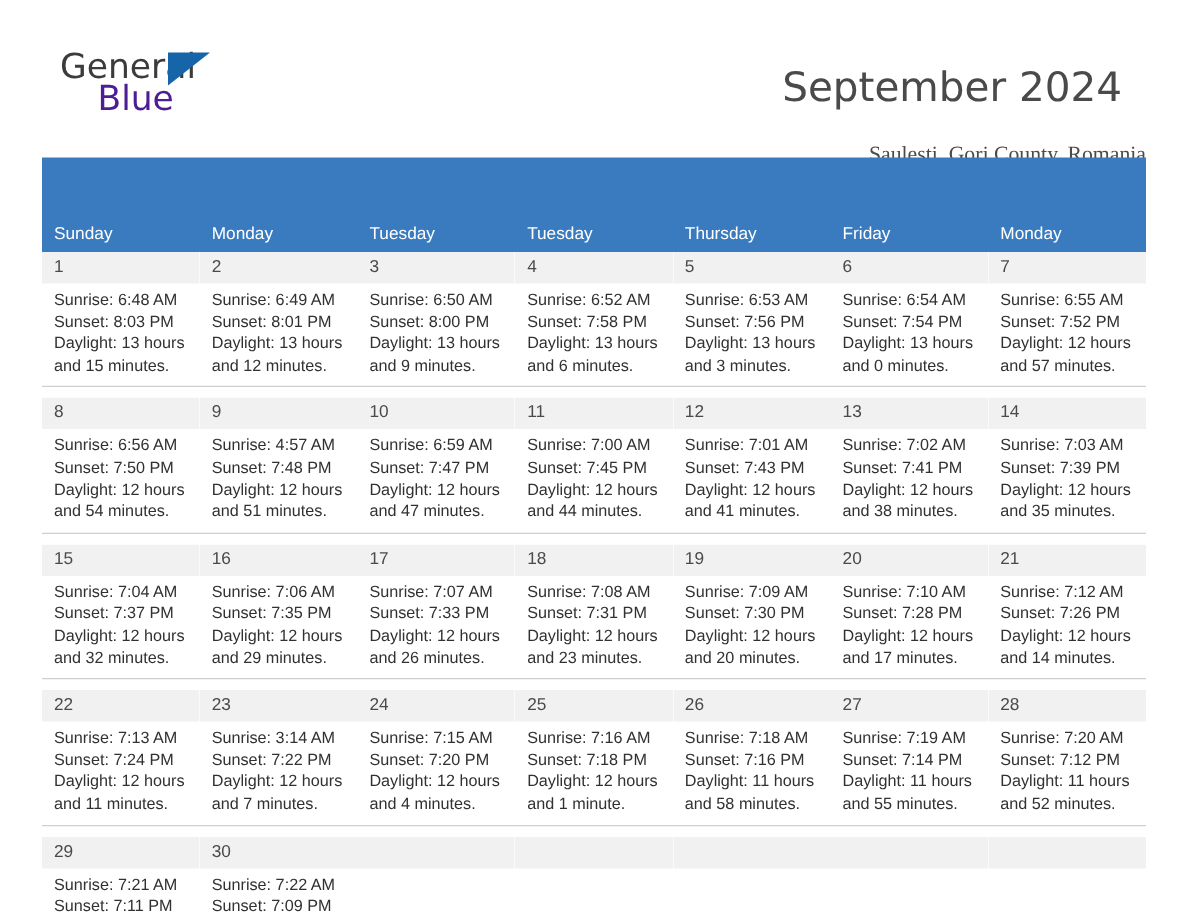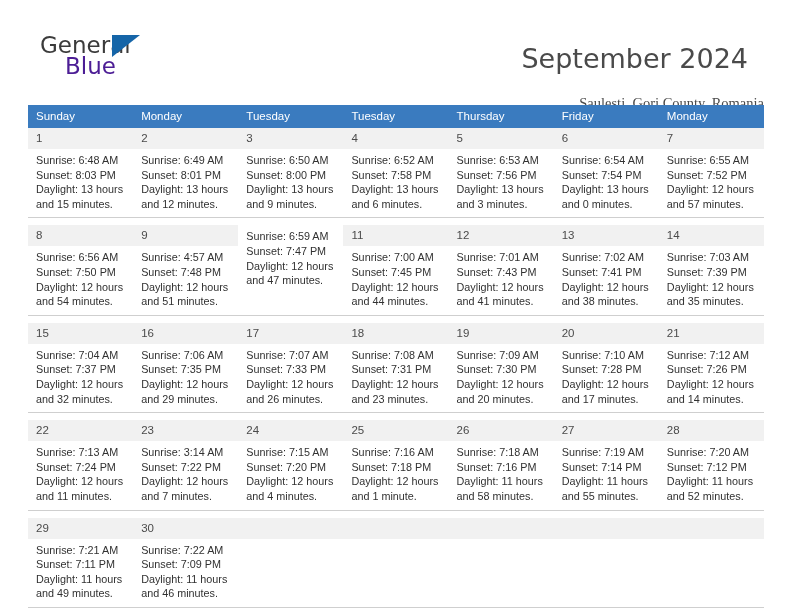--- a/index.html
+++ b/index.html
@@ -101,20 +101,21 @@
     background: #3a7bbf;
   }
   .weekday {
     flex: 1 1 0;
     box-sizing: border-box;
     padding: 4px 0 5px 8px;
     font-size: 11.5px;
     color: #ffffff;
     line-height: 14px;
     font-family: "Liberation Sans", sans-serif;
+    margin-top: 40px;
   }
 
   .week {
     display: flex;
     border-bottom: 1px solid #cfcfcf;
   }
   .week:first-of-type {
     border-top: none;
   }
   .week-spacer {
@@ -264,20 +265,21 @@
           <div class="daycell">
             <span class="dnum">9</span>
             <div class="info">
               <div>Sunrise: 4:57 AM</div>
               <div>Sunset: 7:48 PM</div>
               <div>Daylight: 12 hours</div>
               <div>and 51 minutes.</div>
             </div>
           </div>
           <div class="daycell">
+            <span class="dnum">10</span>
             <div class="info">
               <div>Sunrise: 6:59 AM</div>
               <div>Sunset: 7:47 PM</div>
               <div>Daylight: 12 hours</div>
               <div>and 47 minutes.</div>
             </div>
           </div>
           <div class="daycell">
             <span class="dnum">11</span>
             <div class="info">

